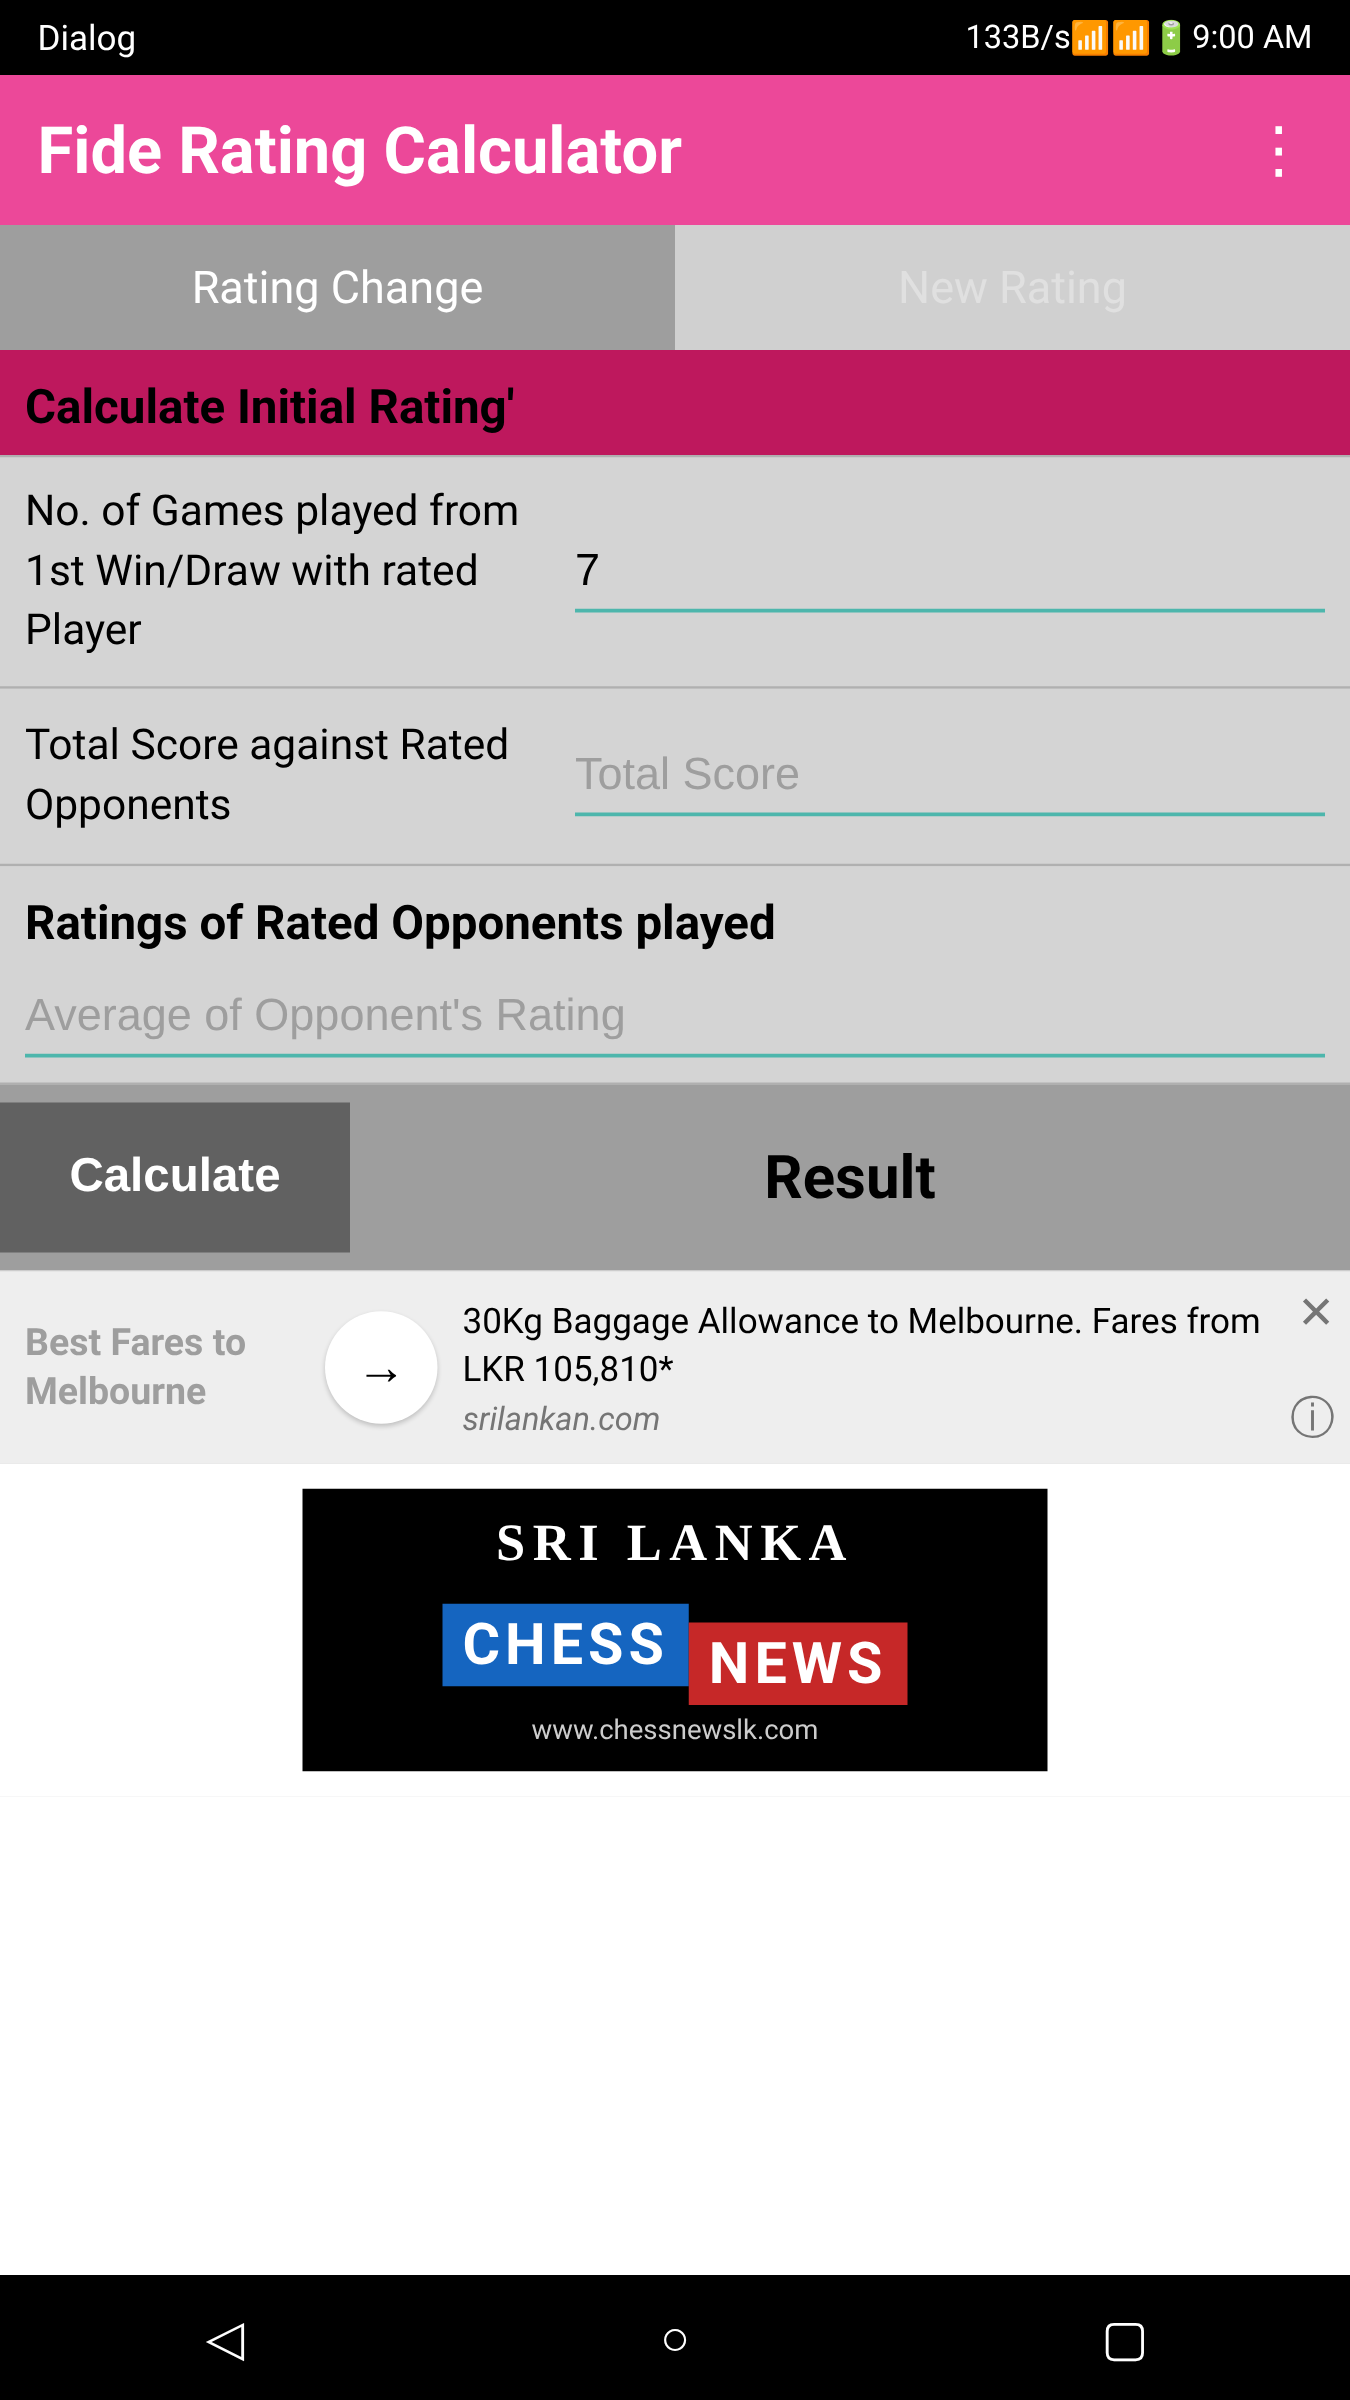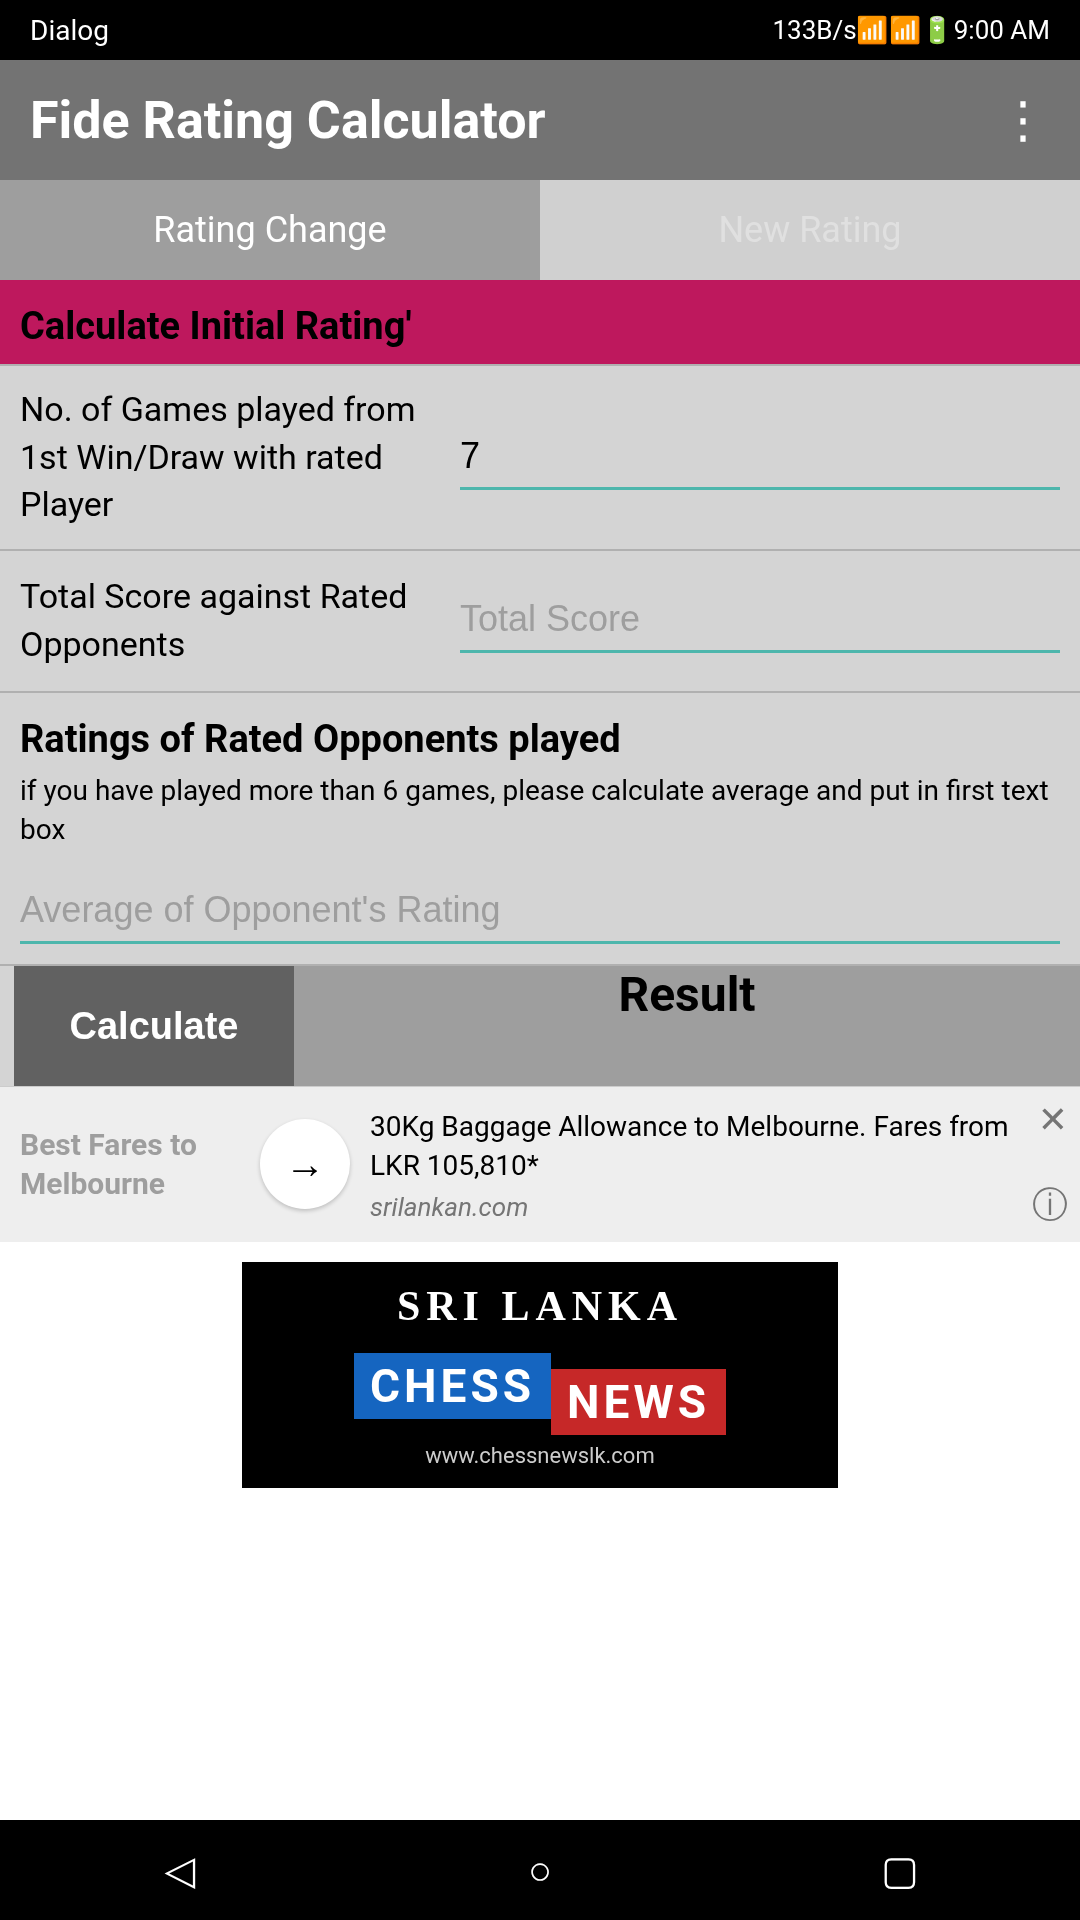--- a/index.html
+++ b/index.html
@@ -38,21 +38,21 @@
     .status-bar-right {
       display: flex;
       align-items: center;
       font-size: 26px;
     }
 
     
     .app-header {
       width: 100%;
       height: 120px;
-      background: #737373;
+      background: #ec4899;
       display: flex;
       align-items: center;
       justify-content: space-between;
       padding: 0 30px;
     }
 
     .app-title {
       color: #ffffff;
       font-size: 52px;
       font-weight: bold;
@@ -189,24 +189,24 @@
       outline: none;
     }
 
     .ratings-input::placeholder {
       color: #9e9e9e;
     }
 
     
     .calculate-row {
       display: flex;
+      align-items: center;
       background: #9e9e9e;
-      height: 120px;
+      height: 148px;
       padding: 0;
-      margin-left: 14px;
     }
 
     .calculate-btn {
       background: #616161;
       color: #ffffff;
       font-size: 38px;
       font-weight: bold;
       border: none;
       height: 120px;
       width: 280px;
@@ -415,21 +415,20 @@
     <div class="form-label">Total Score against Rated Opponents</div>
     <div class="form-input-container">
       <input class="form-input" type="number" placeholder="Total Score" style="">
     </div>
   </div>
 
   <div class="divider"></div>
 
   <div class="ratings-section">
     <div class="ratings-title">Ratings of Rated Opponents played</div>
-    <div class="ratings-note">if you have played more than 6 games, please calculate average and put in first text box</div>
   </div>
 
   <div class="ratings-input-container">
     <input class="ratings-input" type="number" placeholder="Average of Opponent's Rating" style="">
   </div>
 
   <div class="divider"></div>
 
   <div class="calculate-row">
     <button class="calculate-btn">

